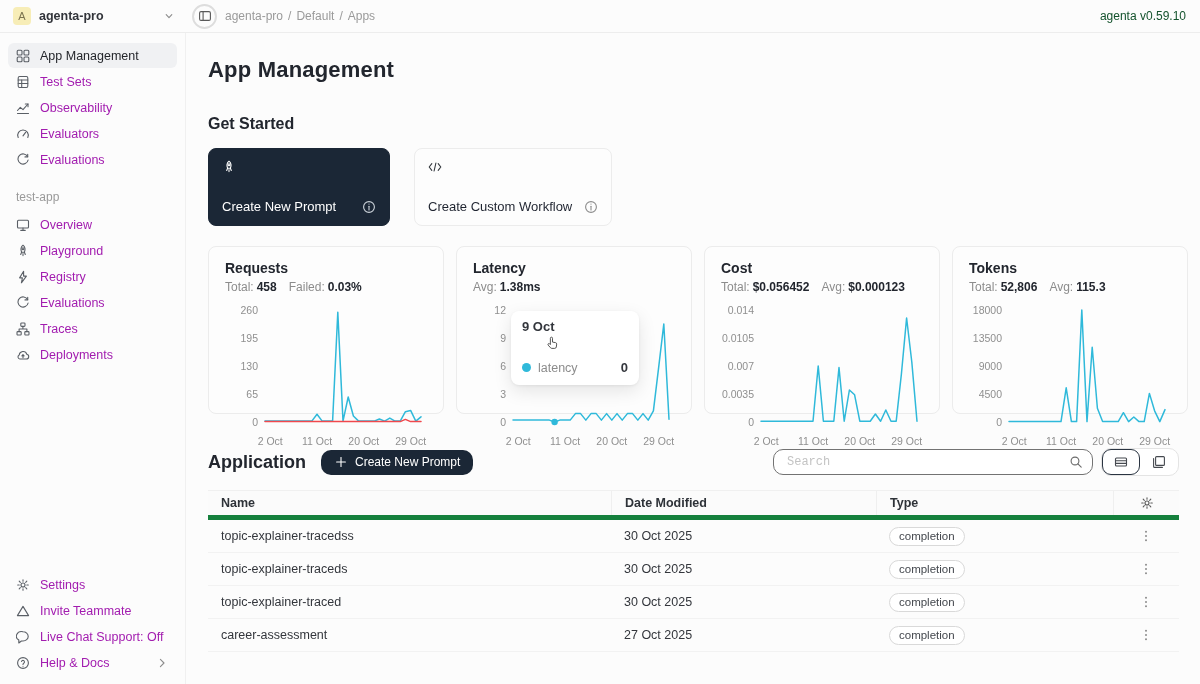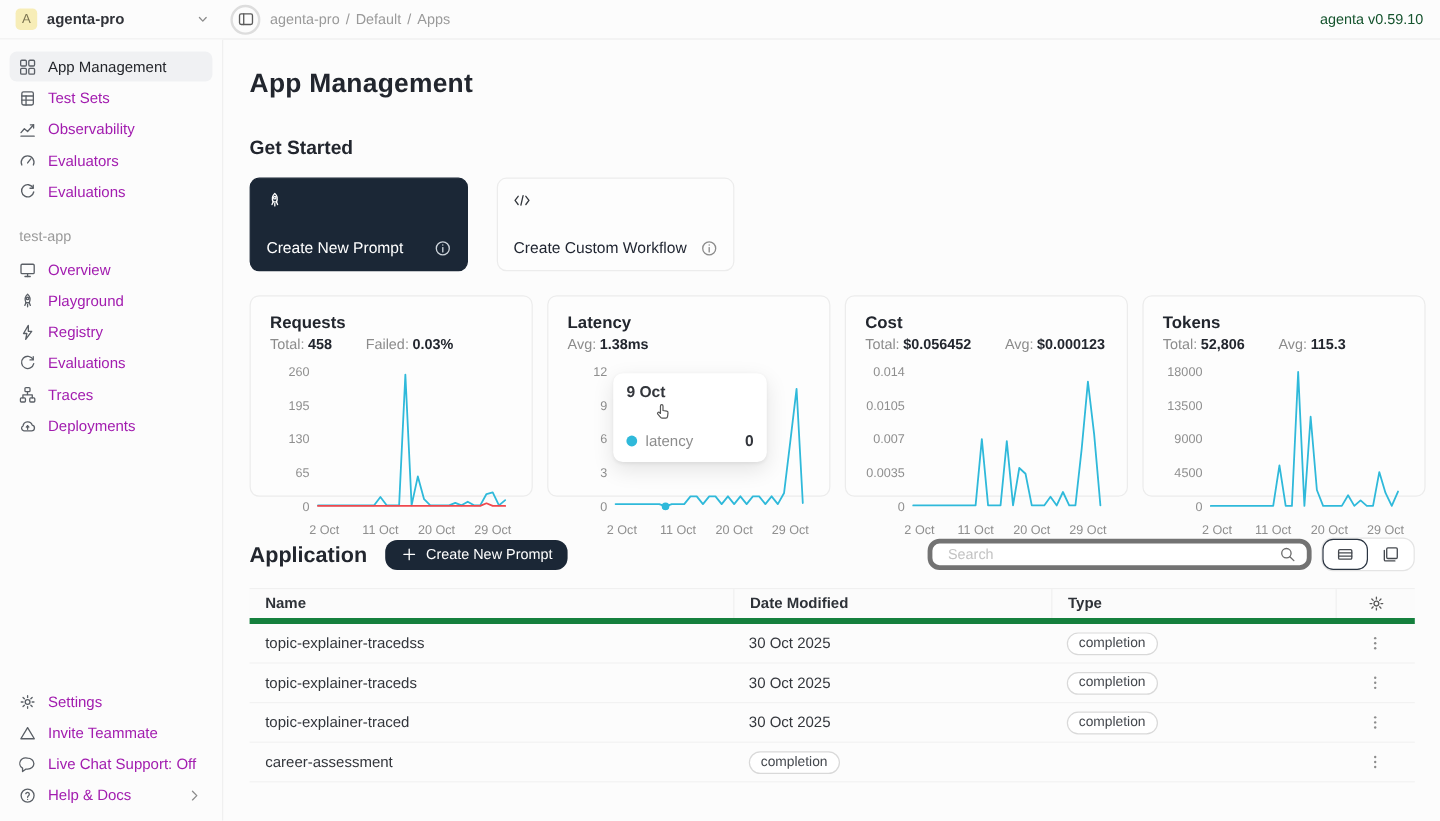--- a/index.html
+++ b/index.html
@@ -53,21 +53,21 @@
   .gs-label-row { display:flex; align-items:center; justify-content:space-between; }
   .gs-label { font-size:13px; font-weight:500; }
   .gs-info { display:flex; color:#8c8c8c; }
   .gs-card.dark .gs-info { color:#cdd4db; }
 
   
   .metrics-row { display:flex; gap:12px; margin-top:20px; }
   .chart-card { flex:1; height:168px; border:1px solid #ececec; border-radius:8px; background:#fdfdfd;
                 padding:13px 16px; position:relative; }
   .cc-title { font-size:14px; font-weight:700; color:#22262e; }
-  .cc-stats { font-size:12px; color:#8c8c8c; margin-top:4px; display:flex; gap:28px; }
+  .cc-stats { font-size:12px; color:#8c8c8c; margin-top:4px; display:flex; gap:12px; }
   .cc-stats .v { color:#22262e; font-weight:700; margin-left:3px; }
   .cc-chart { margin-top:6px; }
   .cc-chart text.tick { font-size:10.5px; fill:#8f8f8f; font-family:"Liberation Sans",sans-serif; }
 
   
   .chart-tooltip { position:absolute; left:54px; top:64px; width:128px; background:#ffffff;
                    border-radius:8px; box-shadow:0 6px 18px rgba(0,0,0,.10), 0 1px 3px rgba(0,0,0,.06);
                    padding:8px 11px 10px; z-index:5; }
   .tt-date { font-size:13px; font-weight:600; color:#33363c; }
   .tt-cursor { margin:1px 0 8px 22px; }
@@ -78,22 +78,22 @@
 
   
   .app-section { margin-top:34px; }
   .app-header { display:flex; align-items:center; height:28px; }
   h3.app-h { font-size:18px; font-weight:700; margin:0; color:#22262e; }
   .btn-dark { display:flex; align-items:center; gap:7px; background:#1b2736; color:#fff; border:none;
               border-radius:10px; height:25px; padding:0 13px; font-size:12px; font-family:inherit;
               margin-left:15px; cursor:pointer; }
   .btn-dark .ic { display:flex; color:#fff; }
   .app-tools { margin-left:auto; display:flex; align-items:center; gap:8px; }
-  .search { width:320px; height:26px; border:4px solid #737373; border-radius:10px; background:#fff;
-            display:flex; align-items:center; padding:0 9px 0 11px; }
+  .search { width:320px; height:26px; border:1px solid #737373; border-radius:10px; background:#fff;
+            display:flex; align-items:center; padding:0 9px 0 11px;font-family:Liberation Mono, monospace; }
   .search input { border:none; outline:none; flex:1; font-size:12px; color:#333; background:transparent; font-family:inherit; }
   .search input::placeholder { color:#c3c3c3; }
   .s-icon { display:flex; color:#6b6b6b; cursor:pointer; }
   .seg { display:flex; align-items:center; border:1px solid #e4e4e4; border-radius:10px; background:#fff; height:28px; }
   .seg-btn { width:38px; height:26px; display:flex; align-items:center; justify-content:center; color:#45494f; cursor:pointer; border-radius:9px; }
   .seg-btn.active { border:1.5px solid #2a3441; }
 
   
   .table { margin-top:14px; border-top:1px solid #f0f0f0; }
   .thead { display:flex; align-items:center; height:29px; border-bottom:5px solid #15803d; background:#fbfbfb; }
@@ -532,20 +532,21 @@
                 <svg width="14" height="14" viewBox="0 0 14 14" fill="none" stroke="currentColor" stroke-width="1.1" stroke-linecap="round" stroke-linejoin="round">
                   <circle cx="7" cy="2.8" r="1" fill="currentColor" stroke="none"></circle>
                   <circle cx="7" cy="7" r="1" fill="currentColor" stroke="none"></circle>
                   <circle cx="7" cy="11.2" r="1" fill="currentColor" stroke="none"></circle>
                 </svg>
               </div>
             </div>
           </div>
           <div class="trow">
             <div class="td col-name">career-assessment</div>
+            <div class="td col-date">27 Oct 2025</div>
             <div class="td col-type">
               <span class="badge">completion</span>
             </div>
             <div class="td col-act">
               <div class="dots">
                 <svg width="14" height="14" viewBox="0 0 14 14" fill="none" stroke="currentColor" stroke-width="1.1" stroke-linecap="round" stroke-linejoin="round">
                   <circle cx="7" cy="2.8" r="1" fill="currentColor" stroke="none"></circle>
                   <circle cx="7" cy="7" r="1" fill="currentColor" stroke="none"></circle>
                   <circle cx="7" cy="11.2" r="1" fill="currentColor" stroke="none"></circle>
                 </svg>

